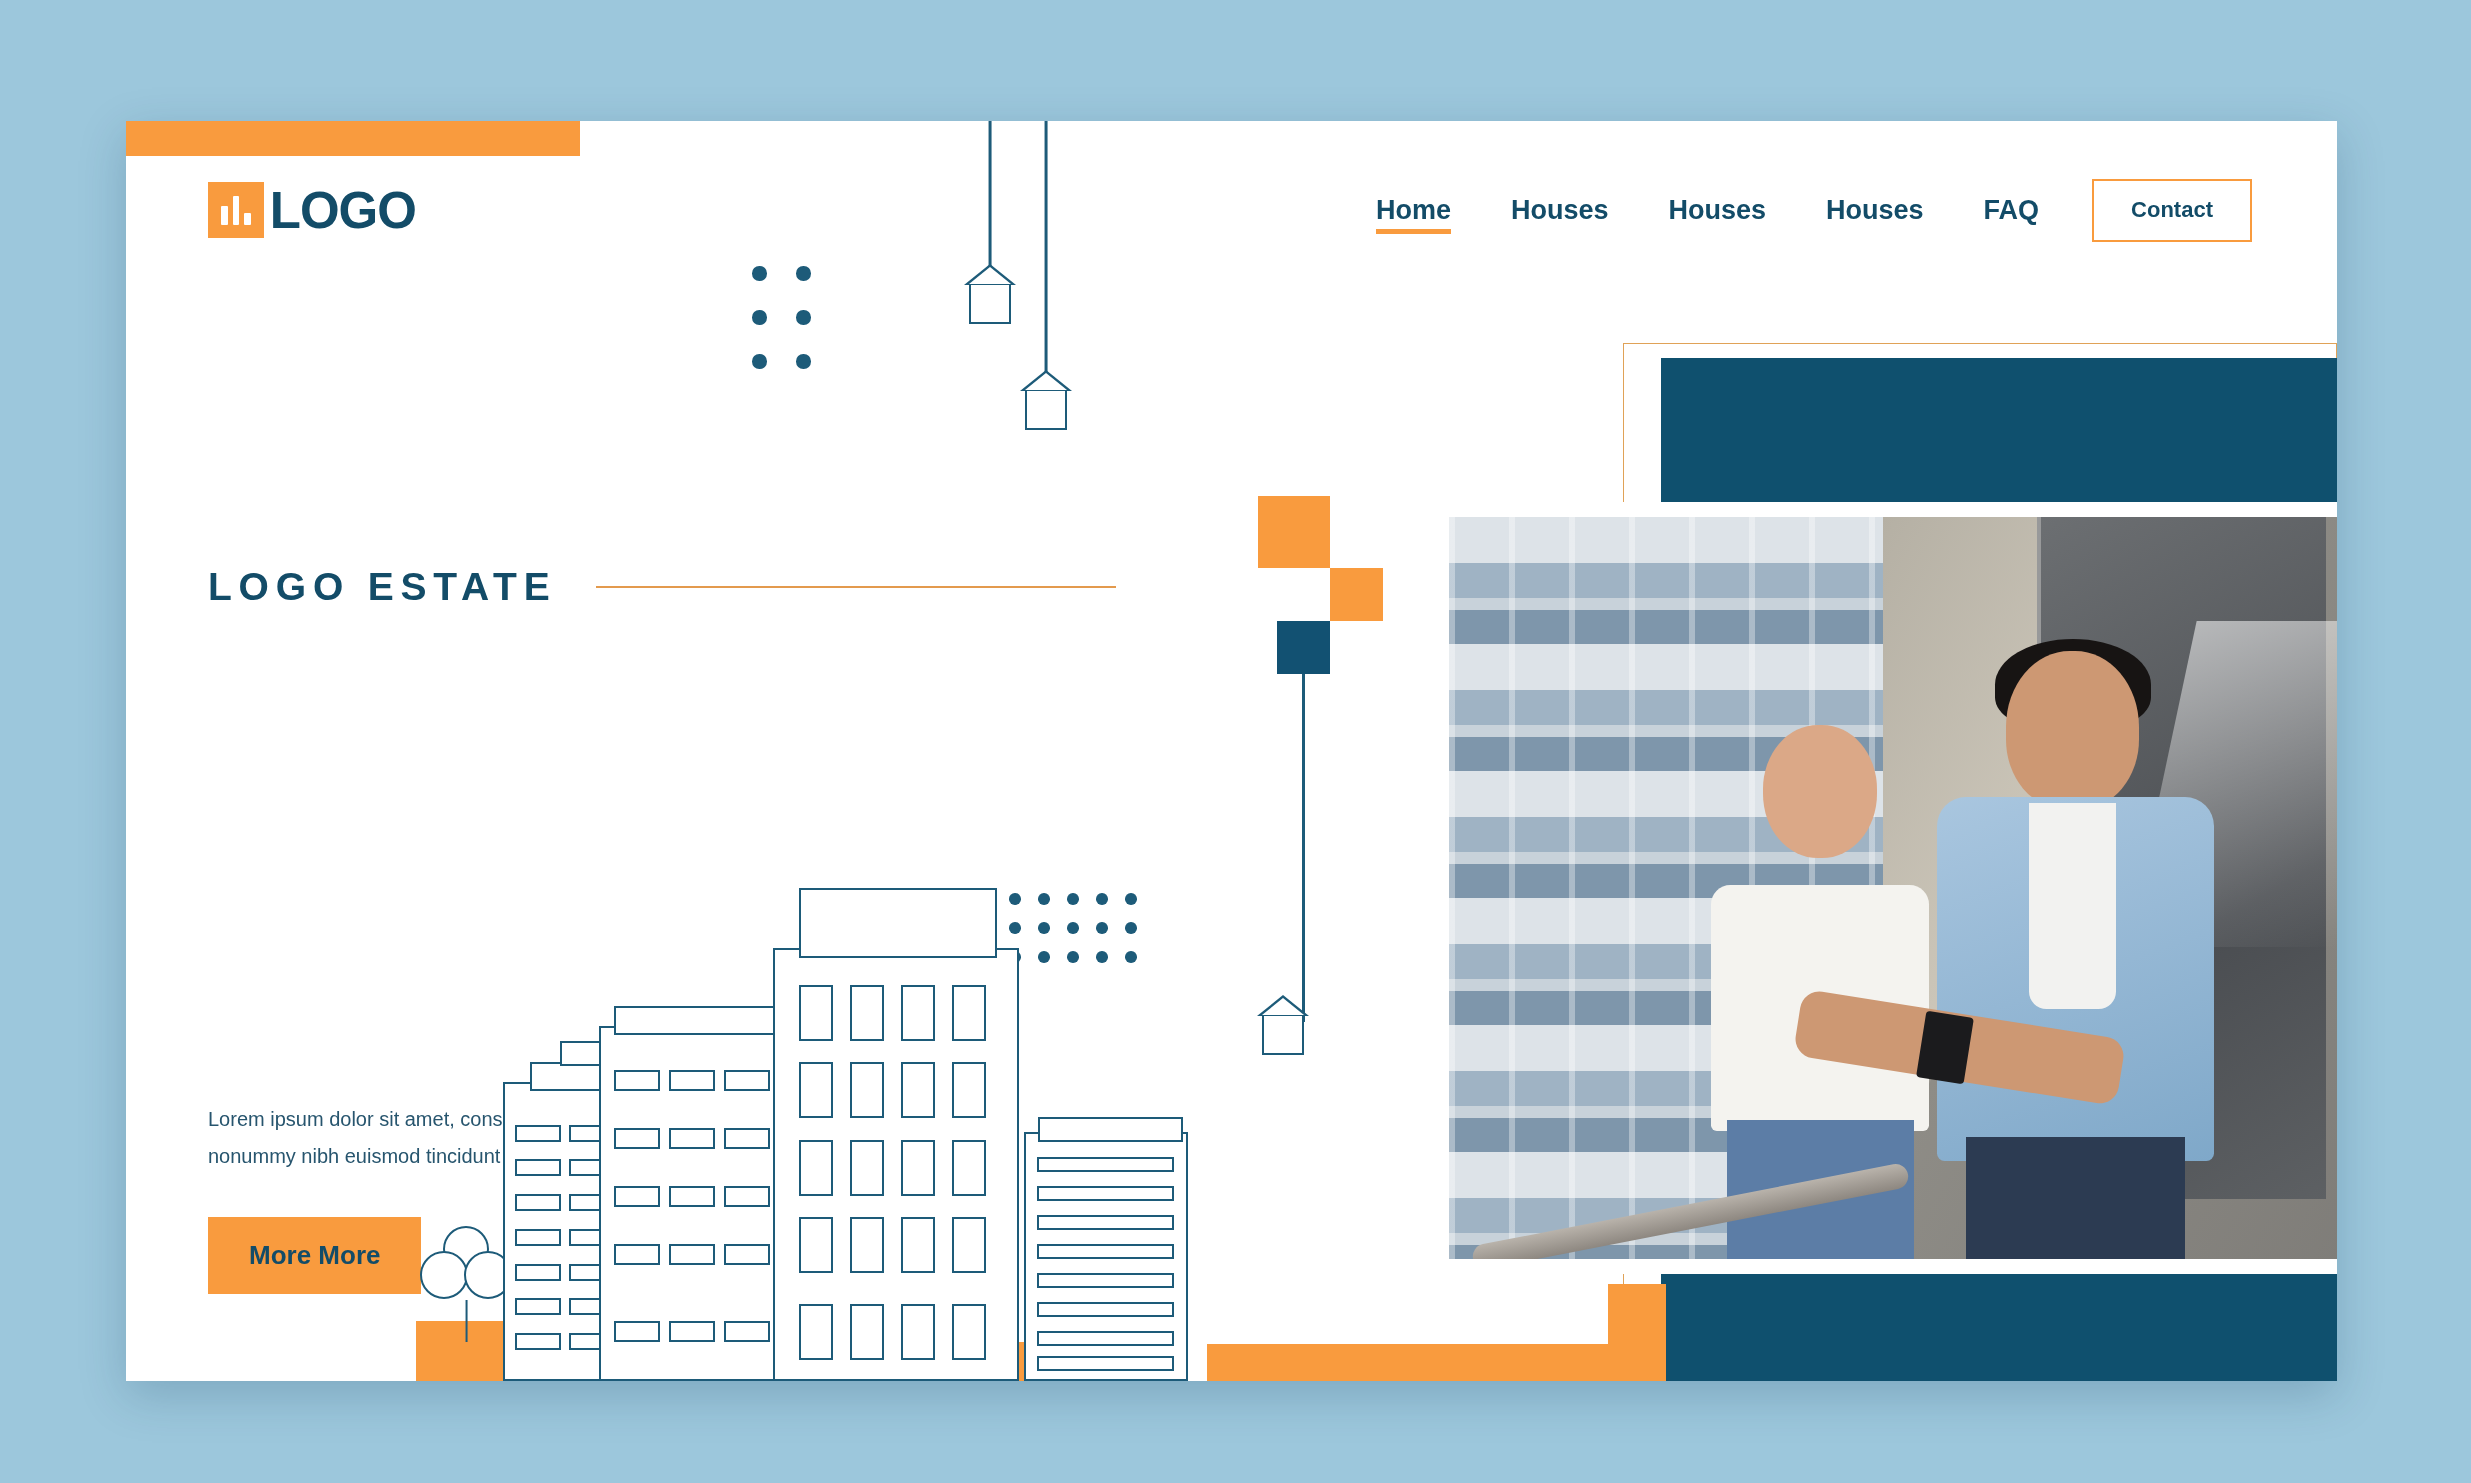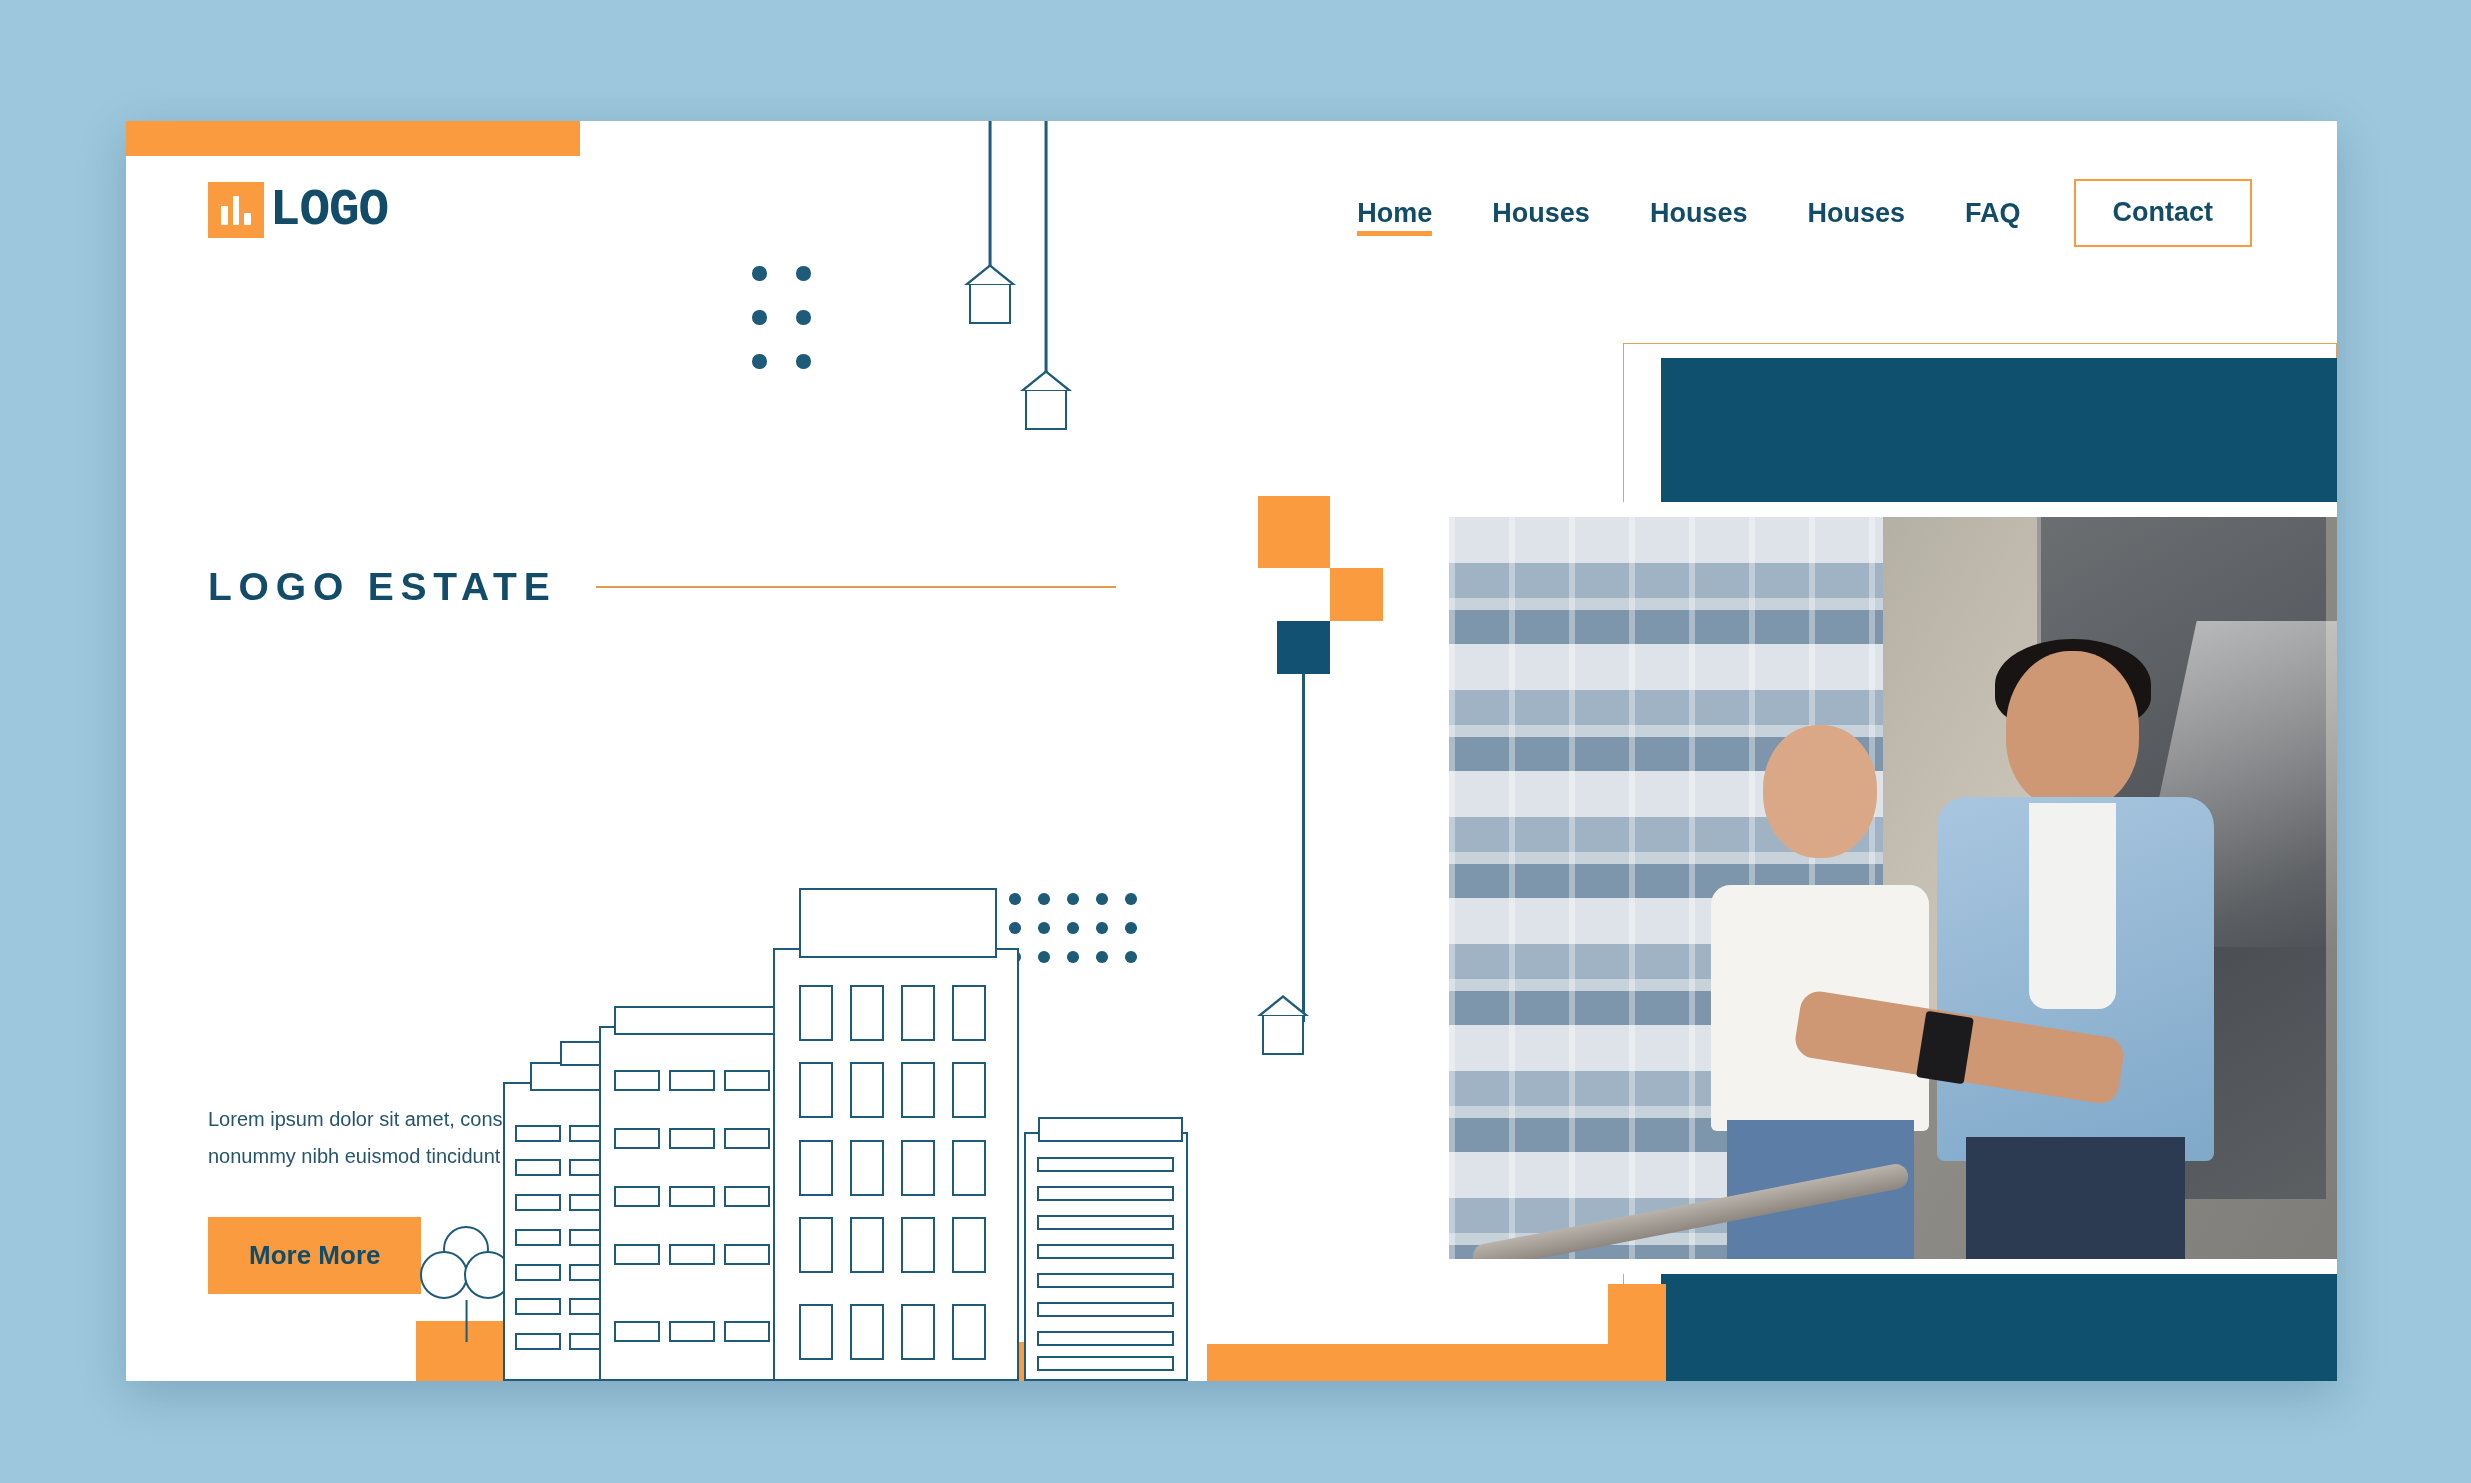--- a/index.html
+++ b/index.html
@@ -25,21 +25,21 @@
   
   .top-orange-bar {
     position:absolute; left:0; top:0;
     width:454px; height:35px;
     background:#f99b3e;
   }
 
   
   .logo-wrap {
     position:absolute; left:82px; top:61px;
-    display:flex; align-items:center; gap:5.8px;font-family:Liberation Mono, monospace;
+    display:flex; align-items:center; gap:5.8px;
   }
   .logo-mark {
     width:56px; height:56px; background:#f99b3e;
     display:flex; align-items:flex-end; justify-content:center;
     gap:4.8px; padding-bottom:12.6px;
   }
   .logo-mark i { display:block; width:6.8px; background:#fff; border-radius:1px; }
   .logo-mark i.b1 { height:19.3px; }
   .logo-mark i.b2 { height:29px; }
   .logo-mark i.b3 { height:12.6px; }
@@ -59,21 +59,21 @@
     line-height:62px;
   }
   .nav-item.active::after {
     content:""; position:absolute;
     left:30px; right:30px; bottom:7.7px;
     height:4.8px; background:#f99b3e;
   }
   .nav-cta {
     margin-left:23px;
     border:2.9px solid #f99b3e;
-    font-size:27px; font-weight:bold; color:#134c68;
+    font-size:22px; font-weight:bold; color:#134c68;
     padding:16.4px 37px; cursor:pointer; white-space:nowrap;
   }
 
   
   .hang { position:absolute; }
   .hang .cord { position:absolute; left:50%; top:0; width:2.9px; transform:translateX(-50%); background:#1d5b79; }
   .hang .house { position:absolute; left:50%; transform:translateX(-50%); }
   .hang .roof {
     width:0; height:0; margin:0 auto;
     border-left:26px solid transparent;

